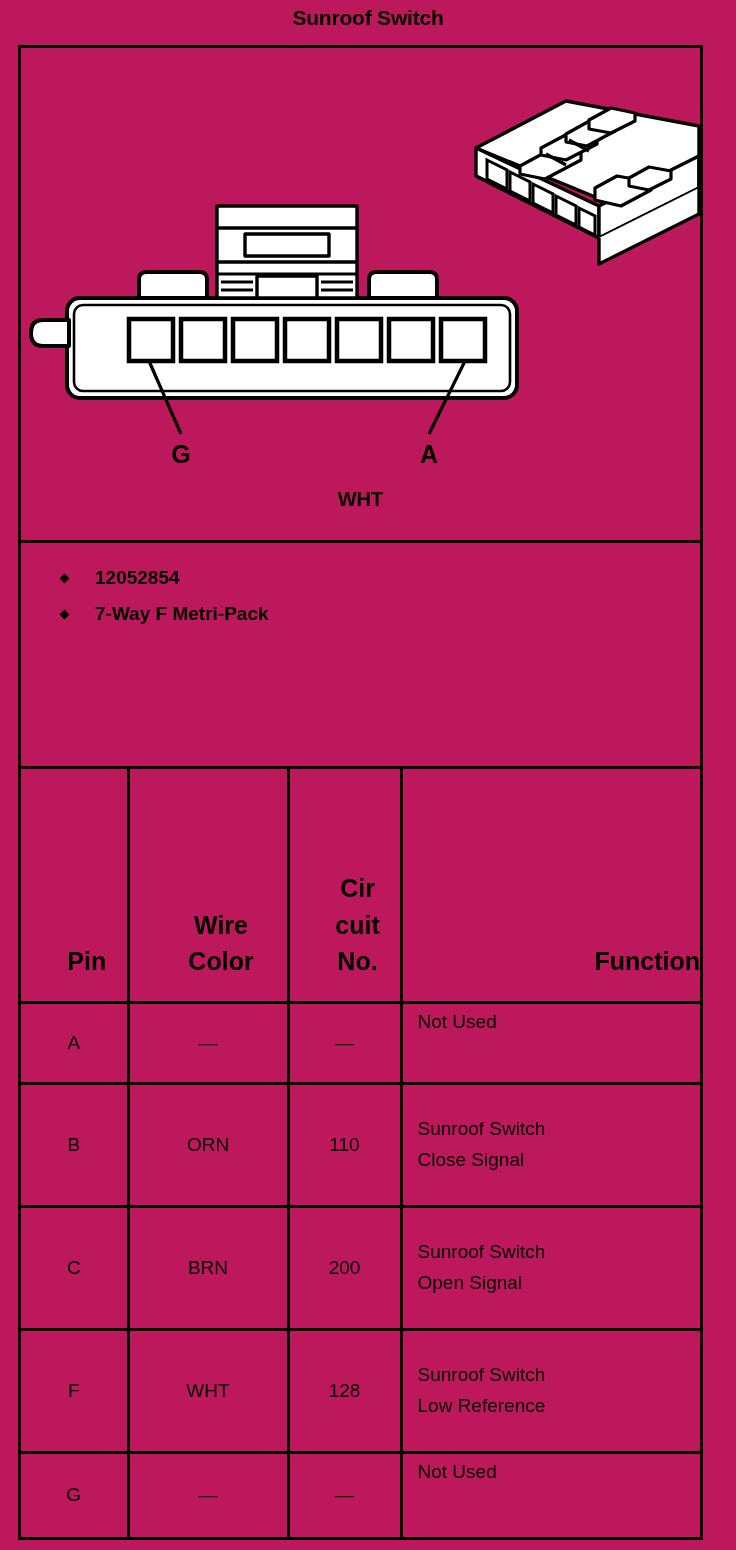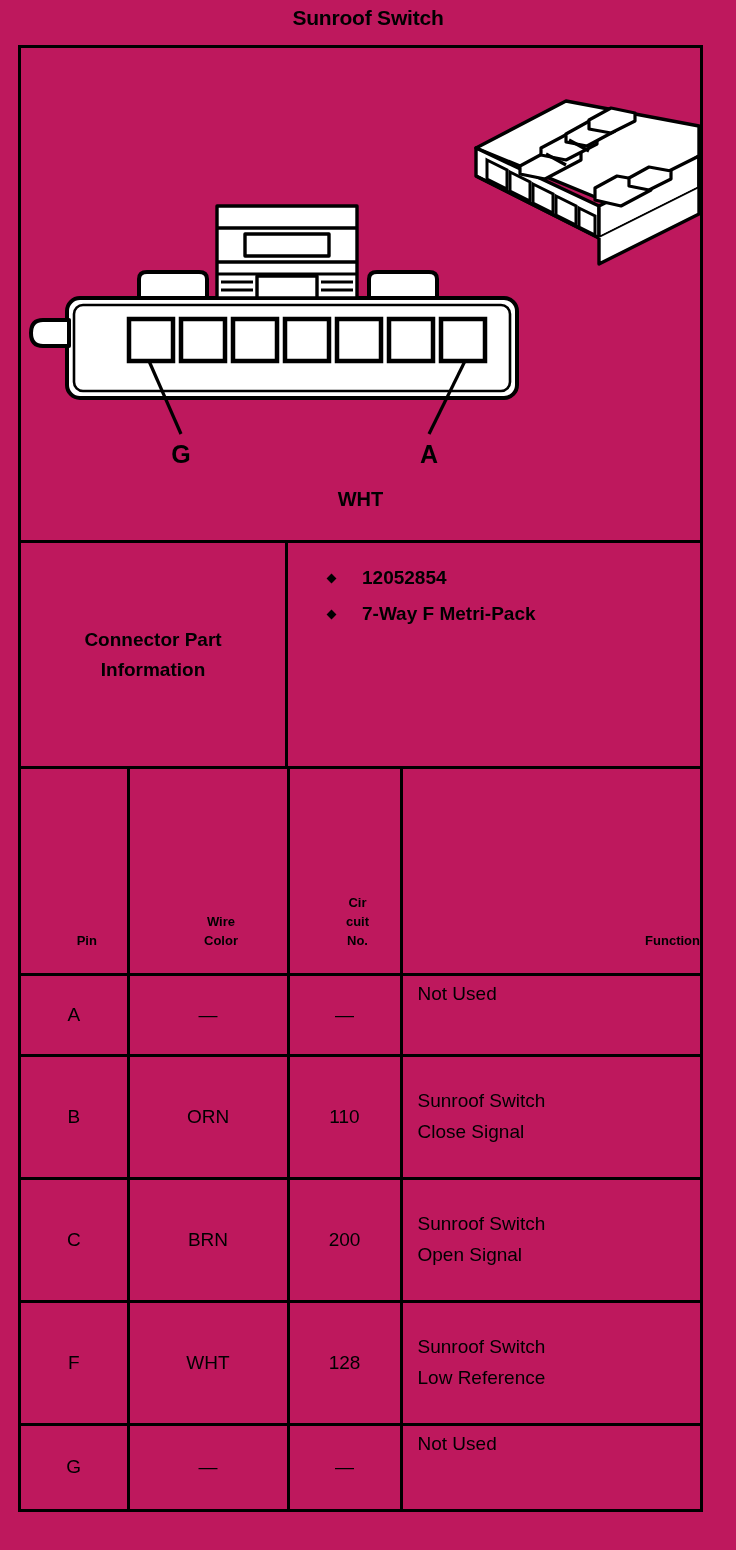--- a/index.html
+++ b/index.html
@@ -129,27 +129,27 @@
   table.pintable tr > *:first-child { border-left: 0; }
   table.pintable tr > *:last-child  { border-right: 0; }
   table.pintable tr:last-child > *  { border-bottom: 0; }
 
   col.c-pin   { width: 107px; }
   col.c-wire  { width: 160px; }
   col.c-circ  { width: 113px; }
   col.c-func  { width: auto;  }
 
   .th-cell {
-    height: 204px;
+    height: 232px;
     display: flex;
     align-items: flex-end;
     justify-content: center;
     padding-bottom: 22px;
     box-sizing: border-box;
-    font-size: 13px;
+    font-size: 25px;
     font-weight: bold;
     text-align: center;
     line-height: 1.45;
     padding-left: 26px;
   }
   .th-cell.func { justify-content: flex-end; }
 
   .cell {
     display: flex;
     align-items: center;
@@ -261,26 +261,20 @@
         </g>
 
         <text x="160" y="415" font-family="Liberation Sans, sans-serif" font-size="25" font-weight="bold" text-anchor="middle" fill="#000">G</text>
         <text x="408" y="415" font-family="Liberation Sans, sans-serif" font-size="25" font-weight="bold" text-anchor="middle" fill="#000">A</text>
       </svg>
 
       <div class="wht-label">WHT</div>
     </div>
 
     <div class="cpi-row">
-      <div class="cpi-label">
-        <span>
-          <span>Connector Part</span><br>
-          <span>Information</span>
-        </span>
-      </div>
       <div class="cpi-body">
         <div class="cpi-line bulleted">
           <span class="bullet-mark"></span>
           <span>12052854</span>
         </div>
         <div class="cpi-line bulleted">
           <span class="bullet-mark"></span>
           <span>7-Way F Metri-Pack</span>
         </div>
       </div>

